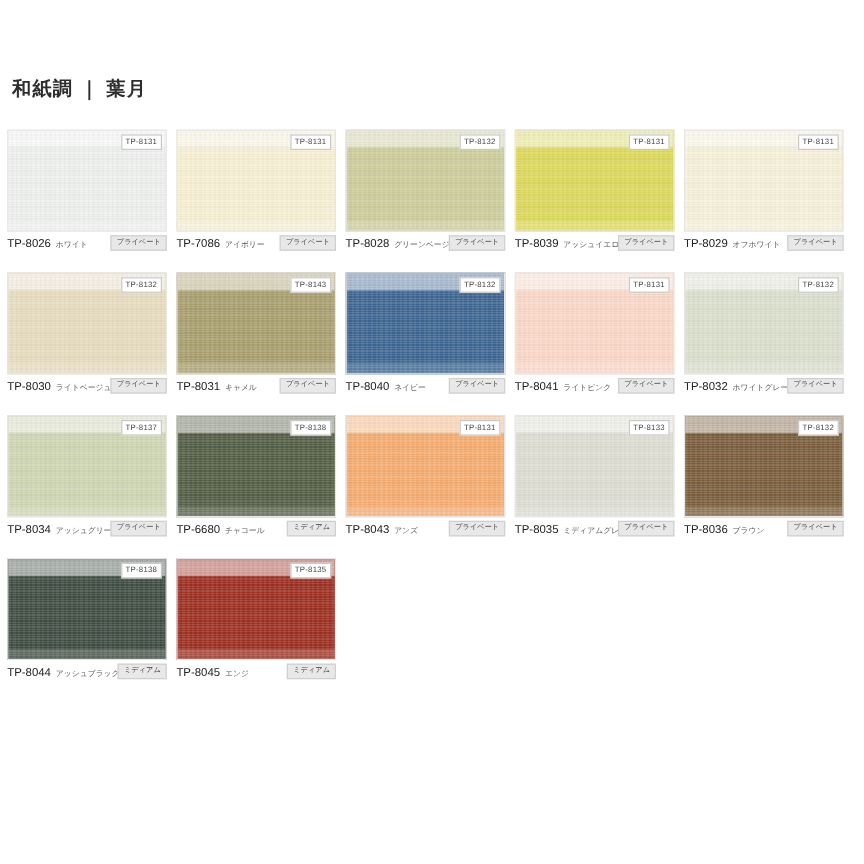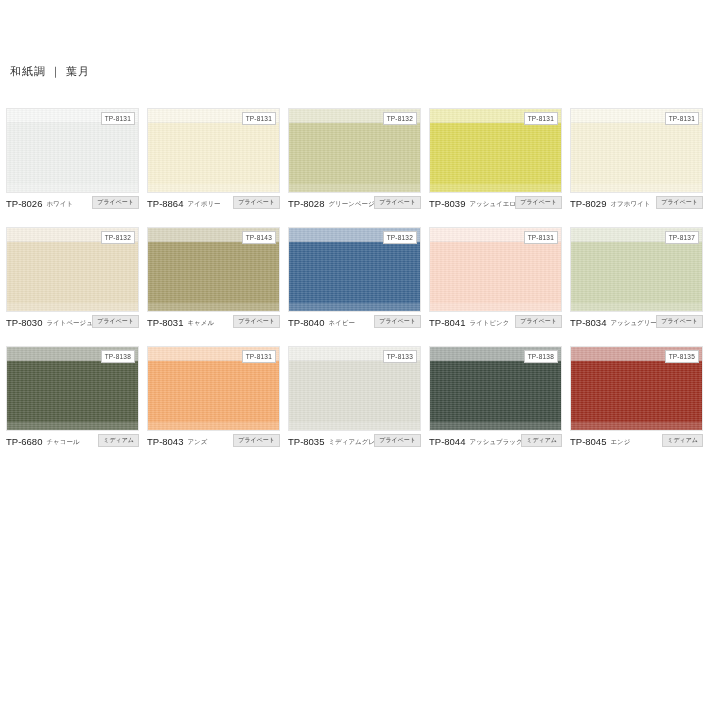--- a/index.html
+++ b/index.html
@@ -17,24 +17,24 @@
   .page {
     position: relative;
     width: 720px;
     height: 720px;
     box-sizing: border-box;
   }
   .page-title {
     position: absolute;
     left: 10px;
     top: 64px;
-    font-size: 11px;
+    font-size: 16px;
     letter-spacing: 1px;
     color: #2e2e2e;
-    font-weight: normal;
+    font-weight: bold;
   }
   .grid {
     position: absolute;
     left: 6px;
     top: 108px;
     width: 708px;
     display: flex;
     flex-wrap: wrap;
   }
   .swatch-cell {
@@ -140,21 +140,21 @@
         </div>
       </div>
       <div class="swatch-cell">
         <div class="swatch-img" style="background: rgb(247, 240, 211);">
           <div class="band-top"></div>
           <div class="texture"></div>
           <div class="band-bottom"></div>
           <div class="code-tag">TP-8131</div>
         </div>
         <div class="caption">
-          <span class="name">TP-8864</span>
+          <span class="name">TP-7086</span>
           <span class="jp">アイボリー</span>
           <span class="badge">プライベート</span>
         </div>
       </div>
       <div class="swatch-cell">
         <div class="swatch-img" style="background: rgb(205, 205, 156);">
           <div class="band-top"></div>
           <div class="texture"></div>
           <div class="band-bottom"></div>
           <div class="code-tag">TP-8132</div>
@@ -233,20 +233,33 @@
       <div class="swatch-cell">
         <div class="swatch-img" style="background: rgb(251, 216, 200);">
           <div class="band-top"></div>
           <div class="texture"></div>
           <div class="band-bottom"></div>
           <div class="code-tag">TP-8131</div>
         </div>
         <div class="caption">
           <span class="name">TP-8041</span>
           <span class="jp">ライトピンク</span>
+          <span class="badge">プライベート</span>
+        </div>
+      </div>
+      <div class="swatch-cell">
+        <div class="swatch-img" style="background: rgb(219, 224, 205);">
+          <div class="band-top"></div>
+          <div class="texture"></div>
+          <div class="band-bottom"></div>
+          <div class="code-tag">TP-8132</div>
+        </div>
+        <div class="caption">
+          <span class="name">TP-8032</span>
+          <span class="jp">ホワイトグレー</span>
           <span class="badge">プライベート</span>
         </div>
       </div>
       <div class="swatch-cell">
         <div class="swatch-img" style="background: rgb(207, 214, 179);">
           <div class="band-top"></div>
           <div class="texture"></div>
           <div class="band-bottom"></div>
           <div class="code-tag">TP-8137</div>
         </div>
@@ -289,20 +302,33 @@
           <div class="band-bottom"></div>
           <div class="code-tag">TP-8133</div>
         </div>
         <div class="caption">
           <span class="name">TP-8035</span>
           <span class="jp">ミディアムグレー</span>
           <span class="badge">プライベート</span>
         </div>
       </div>
       <div class="swatch-cell">
+        <div class="swatch-img" style="background: rgb(123, 94, 60);">
+          <div class="band-top"></div>
+          <div class="texture"></div>
+          <div class="band-bottom"></div>
+          <div class="code-tag">TP-8132</div>
+        </div>
+        <div class="caption">
+          <span class="name">TP-8036</span>
+          <span class="jp">ブラウン</span>
+          <span class="badge">プライベート</span>
+        </div>
+      </div>
+      <div class="swatch-cell">
         <div class="swatch-img" style="background: rgb(63, 77, 67);">
           <div class="band-top"></div>
           <div class="texture"></div>
           <div class="band-bottom"></div>
           <div class="code-tag">TP-8138</div>
         </div>
         <div class="caption">
           <span class="name">TP-8044</span>
           <span class="jp">アッシュブラック</span>
           <span class="badge">ミディアム</span>

